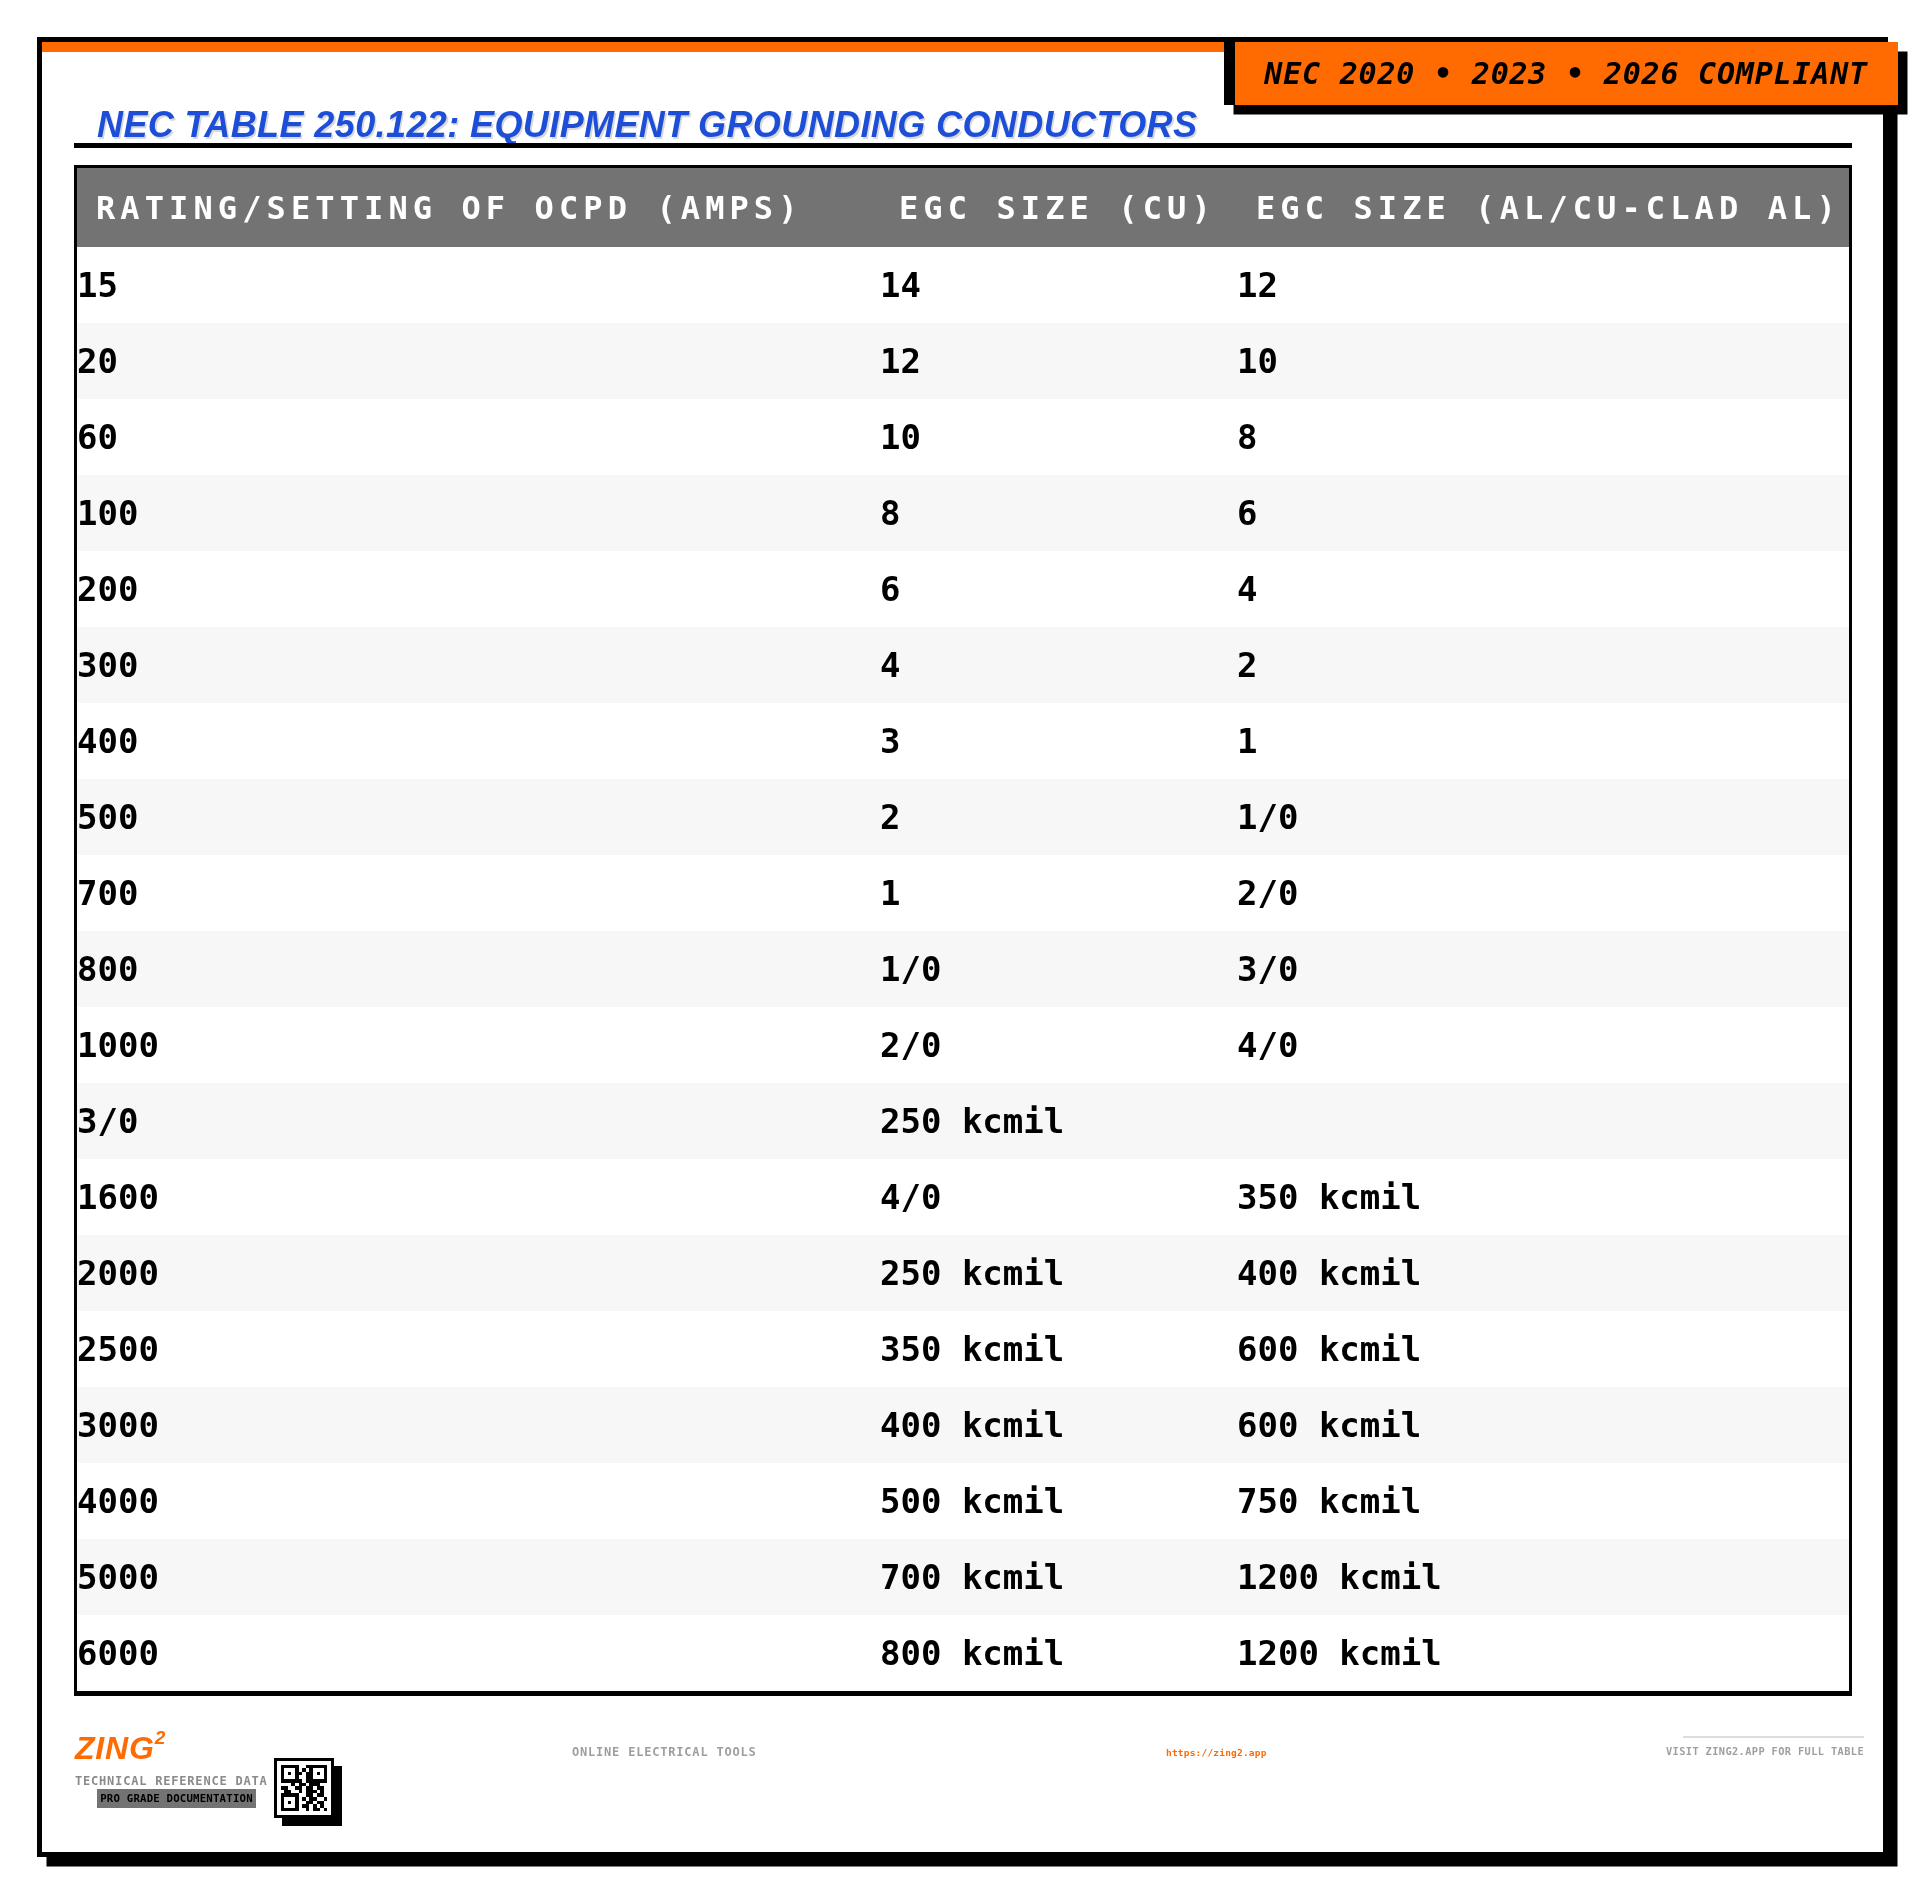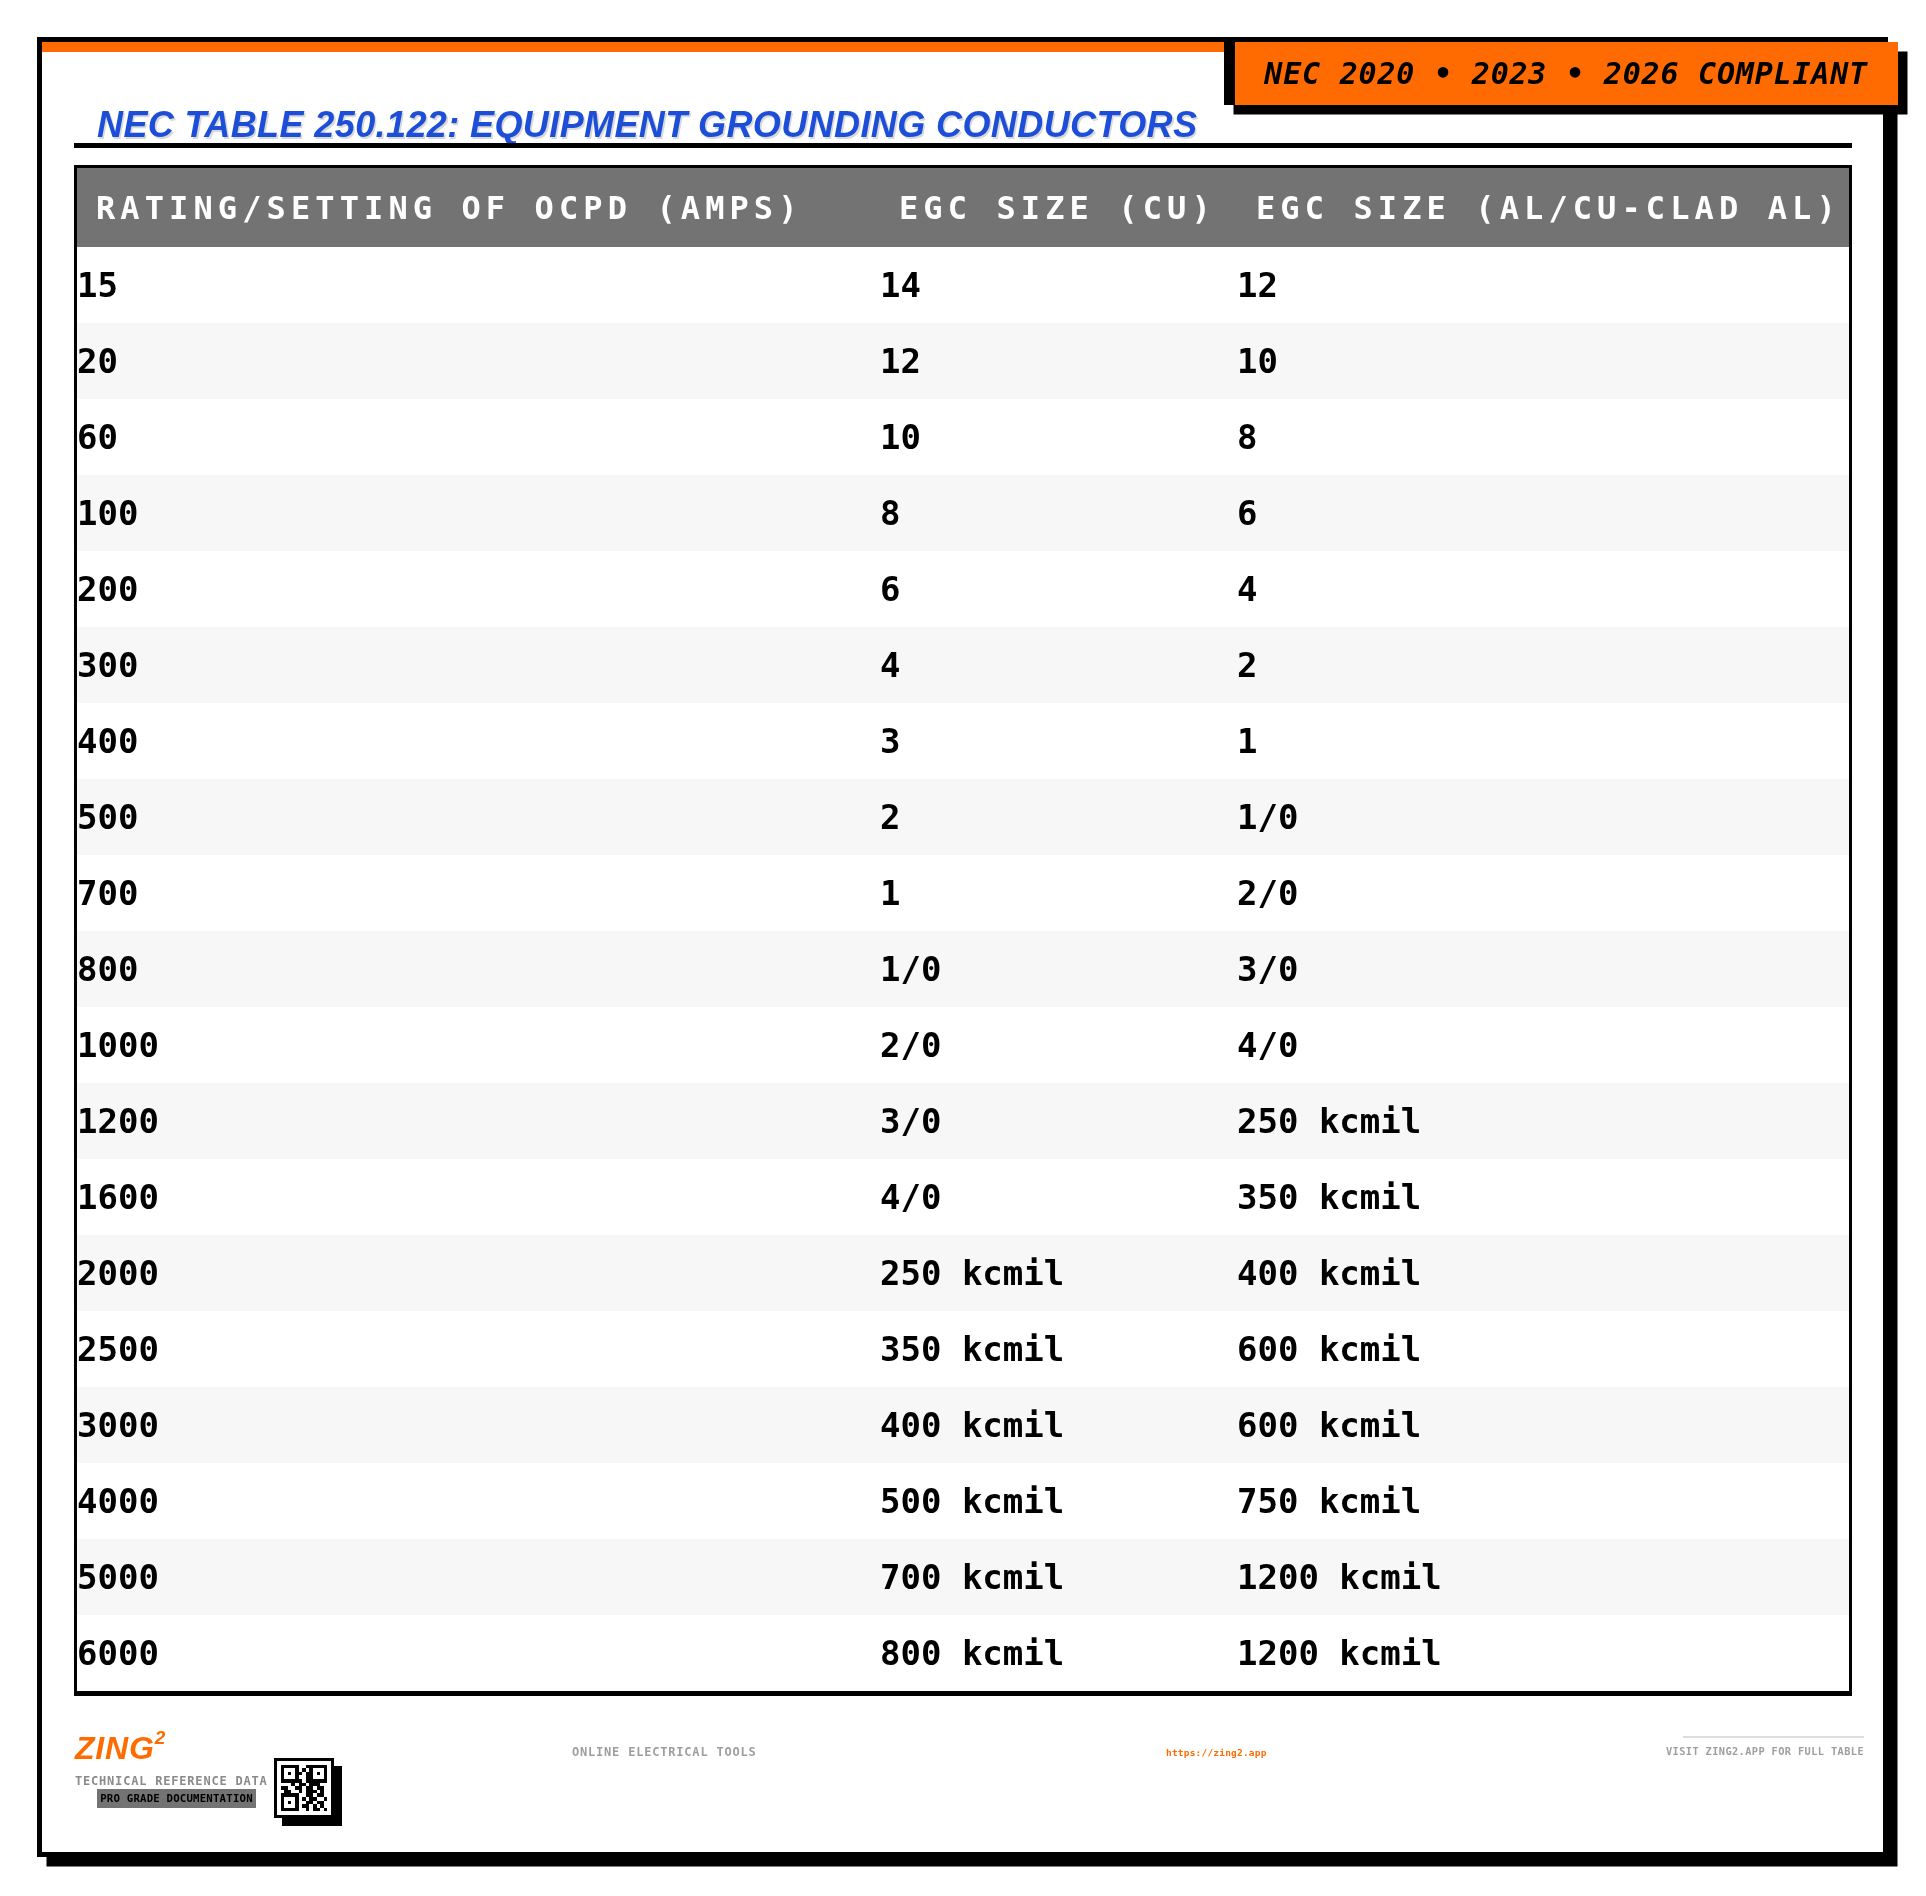--- a/index.html
+++ b/index.html
@@ -143,21 +143,20 @@
     <div class="cell">3/0</div>
   </div>
 
   <div class="trow">
     <div class="cell">1000</div>
     <div class="cell">2/0</div>
     <div class="cell">4/0</div>
   </div>
 
   <div class="trow">
-    <div class="cell">1200</div>
     <div class="cell">3/0</div>
     <div class="cell">250 kcmil</div>
   </div>
 
   <div class="trow">
     <div class="cell">1600</div>
     <div class="cell">4/0</div>
     <div class="cell">350 kcmil</div>
   </div>
 

